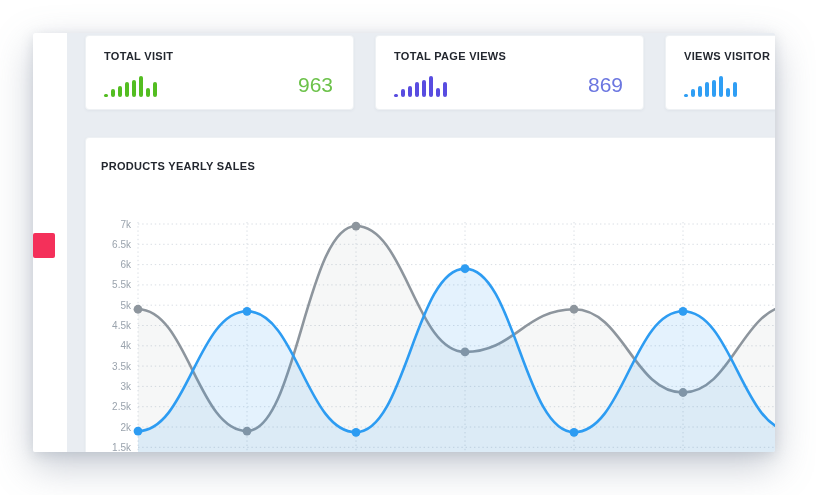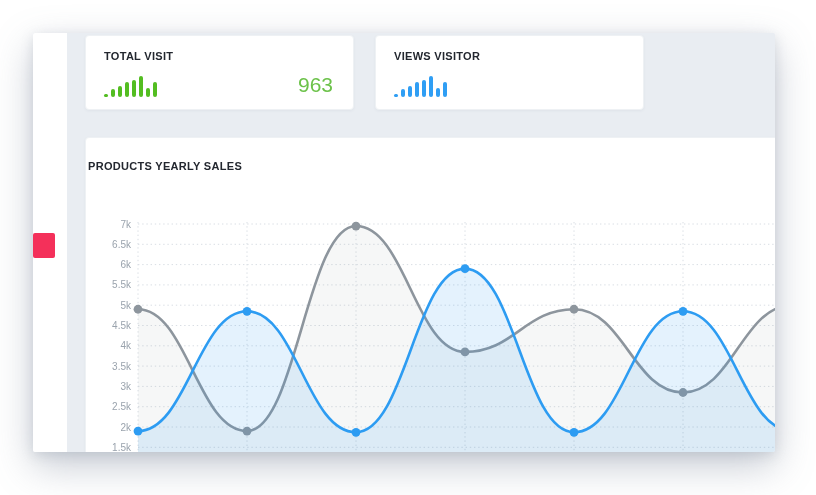--- a/index.html
+++ b/index.html
@@ -53,21 +53,21 @@
     font-size: 21px; font-weight: 400;
   }
   .chart-card {
     position: absolute; left: 18px; top: 104px;
     width: 724px; height: 348px;
     background: #ffffff; border-radius: 4px;
     border: 1px solid #eef1f4;
     box-shadow: 0 1px 3px rgba(40,50,70,0.05);
   }
   .chart-title {
-    position: absolute; left: 2px; top: 22px;
+    position: absolute; left: 15px; top: 22px;
     font-size: 11px; font-weight: 700; letter-spacing: 0.3px;
     color: #23272f; z-index: 2;
   }
   .chart-svg-wrap { position: absolute; inset: 0; }
   .chart-svg-wrap svg { display: block; }
   .tick-label {
     font-size: 10px; fill: #9aa3ad;
     font-family: "Liberation Sans", sans-serif;
   }
 </style>
@@ -92,20 +92,34 @@
             <i style="height: 11px; background: rgb(83, 189, 33);"></i>
             <i style="height: 15px; background: rgb(83, 189, 33);"></i>
             <i style="height: 17px; background: rgb(83, 189, 33);"></i>
             <i style="height: 21px; background: rgb(83, 189, 33);"></i>
             <i style="height: 9px; background: rgb(83, 189, 33);"></i>
             <i style="height: 15px; background: rgb(83, 189, 33);"></i>
           </div>
         <div class="stat-value" style="color: rgb(108, 194, 74);">963</div>
       </div>
 
+      <div class="stat-card">
+        <div class="stat-title">TOTAL PAGE VIEWS</div>
+        <div class="icon-bars">
+            <i style="height: 3px; background: rgb(88, 76, 224);"></i>
+            <i style="height: 8px; background: rgb(88, 76, 224);"></i>
+            <i style="height: 11px; background: rgb(88, 76, 224);"></i>
+            <i style="height: 15px; background: rgb(88, 76, 224);"></i>
+            <i style="height: 17px; background: rgb(88, 76, 224);"></i>
+            <i style="height: 21px; background: rgb(88, 76, 224);"></i>
+            <i style="height: 9px; background: rgb(88, 76, 224);"></i>
+            <i style="height: 15px; background: rgb(88, 76, 224);"></i>
+          </div>
+        <div class="stat-value" style="color: rgb(107, 118, 224);">869</div>
+      </div>
 
       <div class="stat-card">
         <div class="stat-title">VIEWS VISITOR</div>
         <div class="icon-bars">
             <i style="height: 3px; background: rgb(47, 158, 244);"></i>
             <i style="height: 8px; background: rgb(47, 158, 244);"></i>
             <i style="height: 11px; background: rgb(47, 158, 244);"></i>
             <i style="height: 15px; background: rgb(47, 158, 244);"></i>
             <i style="height: 17px; background: rgb(47, 158, 244);"></i>
             <i style="height: 21px; background: rgb(47, 158, 244);"></i>

